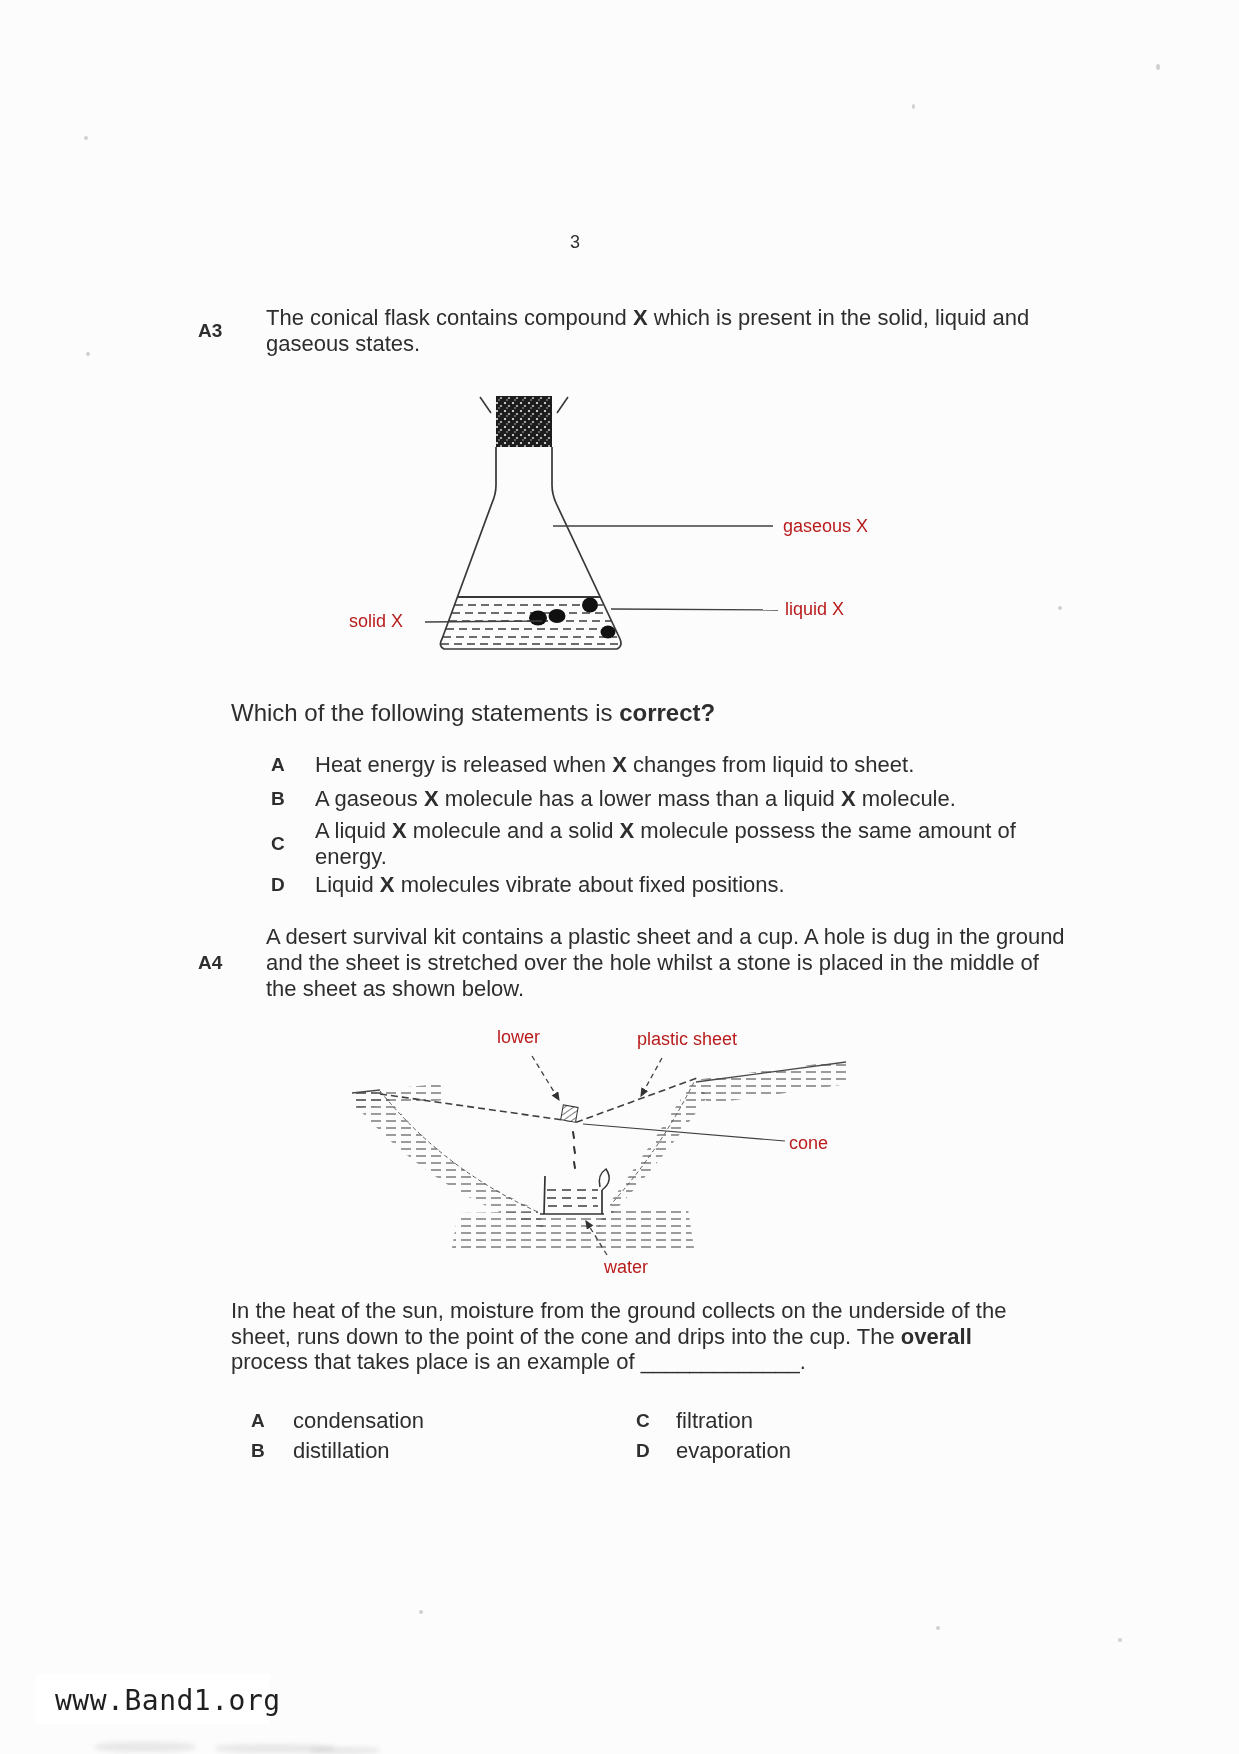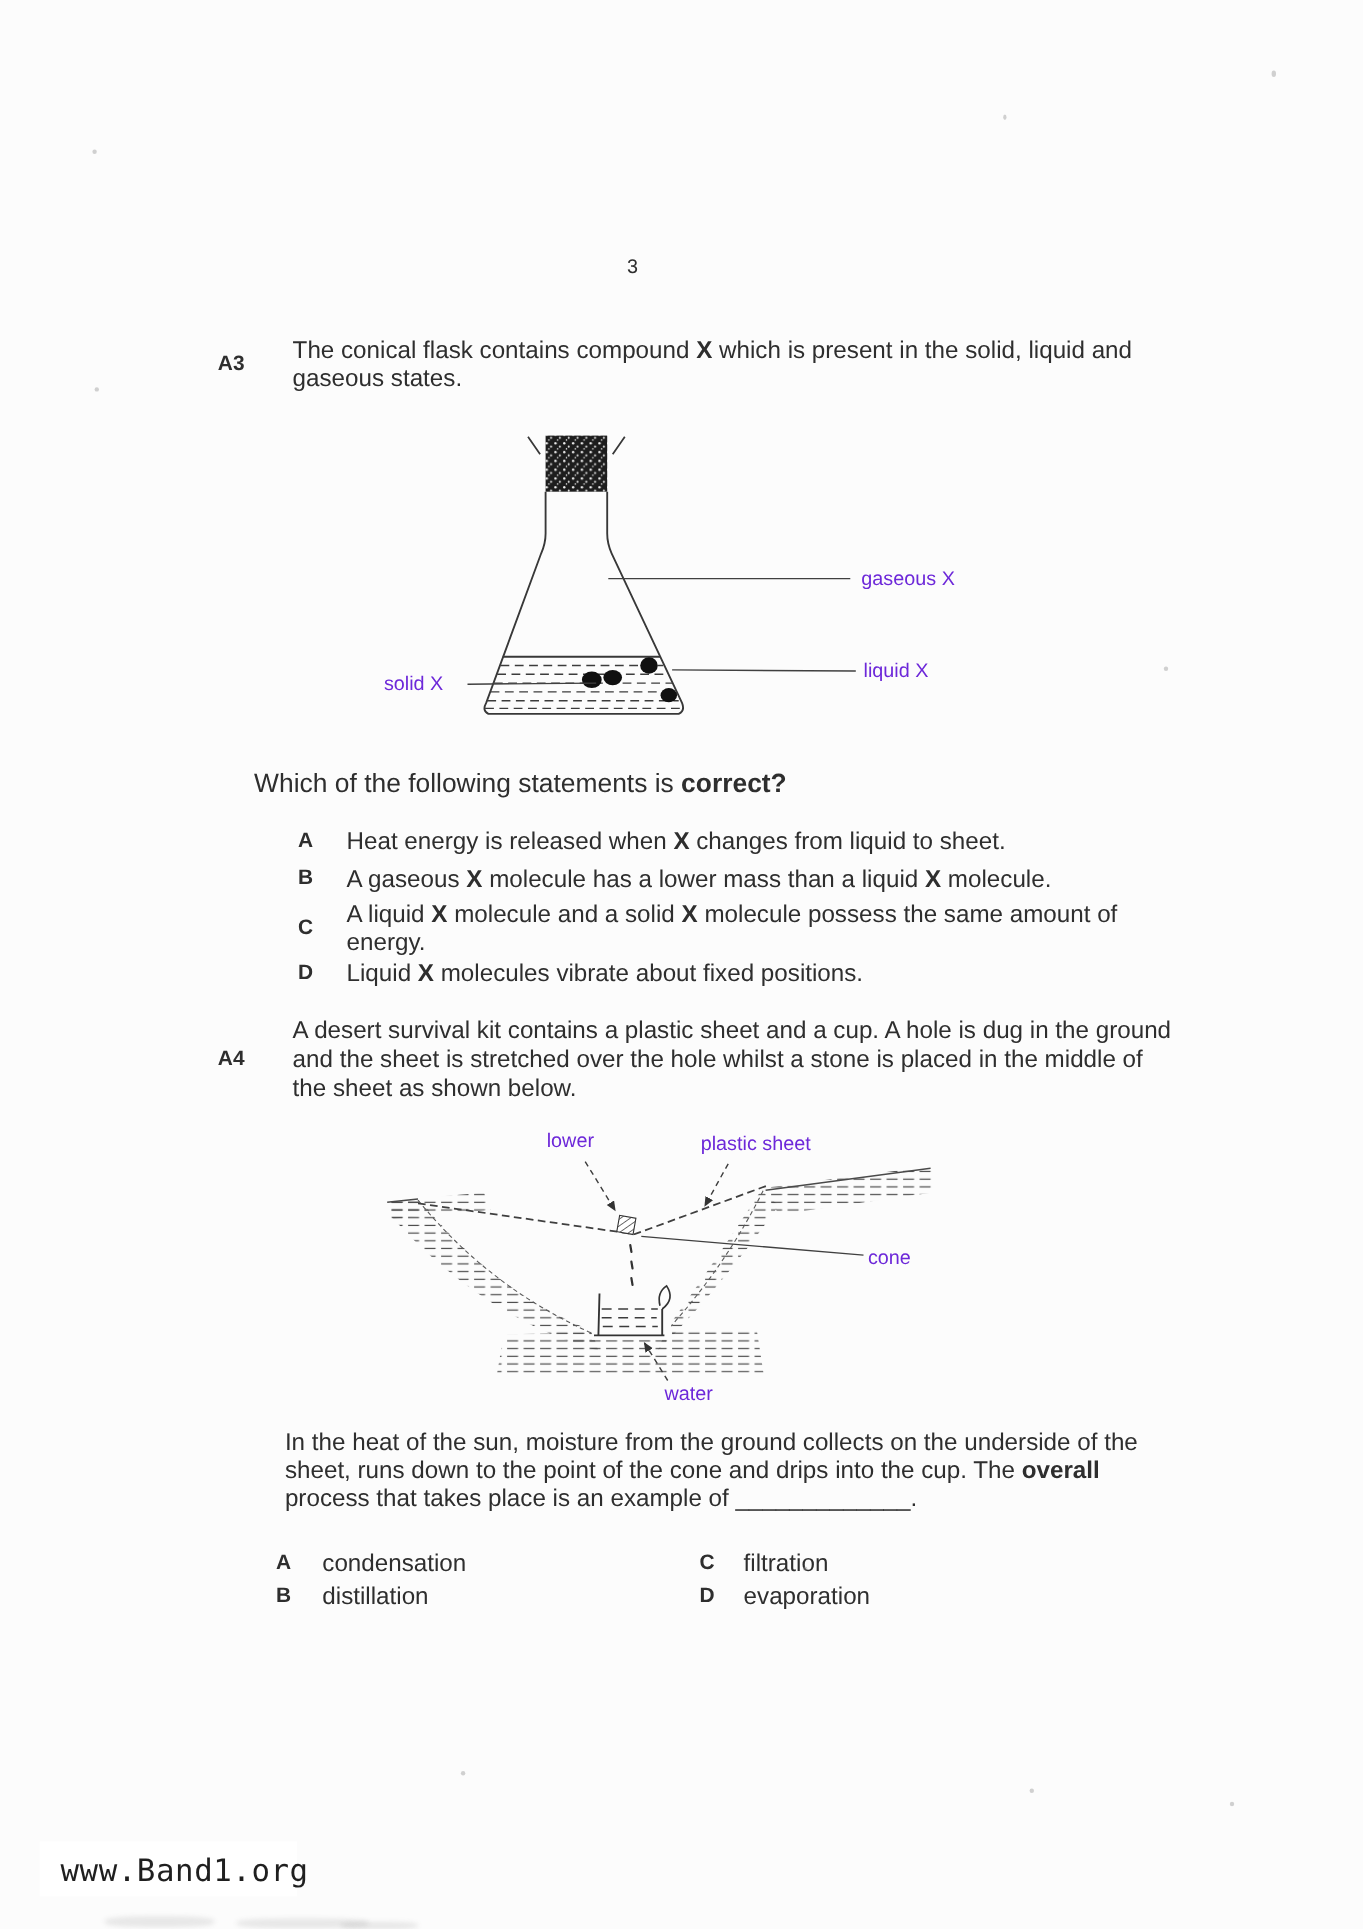--- a/index.html
+++ b/index.html
@@ -9,21 +9,21 @@
     overflow:hidden;filter:blur(0.2px);
   }
   .abs{position:absolute;}
   .row{position:absolute;display:flex;align-items:center;margin-left:35px;}
   .qid{flex:none;width:68px;font-weight:bold;font-size:19px;line-height:26px;}
   .let{flex:none;font-weight:bold;font-size:19px;line-height:26px;}
   .let.w44{width:44px}.let.w42{width:42px}.let.w40{width:40px}
   .ln{display:block;white-space:nowrap;font-size:22px;line-height:26px;}
   .para .ln{line-height:25.5px;}
   .single{position:absolute;white-space:nowrap;font-size:24px;line-height:26px;}
-  .lbl{position:absolute;white-space:nowrap;font-size:18px;line-height:22px;color:#6d28d9;}
+  .lbl{position:absolute;white-space:nowrap;font-size:18px;line-height:22px;color:#b91c1c;}
   .pagenum{position:absolute;font-size:18px;}
   .diagram{position:absolute;}
   .wm-band{position:absolute;left:36px;top:1674px;width:234px;height:50px;background:#ffffff;}
   .wm{position:absolute;left:55px;top:1684px;font-family:"DejaVu Sans Mono",monospace;
       font-size:28px;color:#1f1f1f;letter-spacing:.5px;}
   .speck{position:absolute;background:#8f8f8f;border-radius:50%;opacity:.4;}
   .smudge{position:absolute;background:#6f6f6f;opacity:.14;border-radius:40%;filter:blur(2.5px);}
   b{font-weight:bold;}
 </style>
 </head>
@@ -159,21 +159,21 @@
       <path d="M243,104 L445,121" stroke="#404040" stroke-width="1.2"></path>
 
       <path d="M267,235 L246,201" stroke="#3f3f3f" stroke-width="1.3" stroke-dasharray="5 4" marker-end="url(#ah)" fill="none"></path>
     </svg>
     <span class="lbl" style="left:157px;top:6px;">lower</span>
     <span class="lbl" style="left:297px;top:8px;">plastic sheet</span>
     <span class="lbl" style="left:449px;top:112px;">cone</span>
     <span class="lbl" style="left:264px;top:236px;">water</span>
   </div>
 
-  <div class="abs para" style="left:231px;top:1298px;margin-left:28px;">
+  <div class="abs para" style="left:231px;top:1298px;">
     <span class="ln"><span>In the heat of the sun, moisture from the ground collects on the underside of the</span></span>
     <span class="ln"><span>sheet, runs down to the point of the cone and drips into the cup. The </span><b>overall</b></span>
     <span class="ln"><span>process that takes place is an example of </span><span>_____________.</span></span>
   </div>
 
   <div class="row" style="left:216px;top:1408px;">
     <b class="let w42">A</b>
     <span class="ln">condensation</span>
   </div>
   <div class="row" style="left:216px;top:1438px;">

